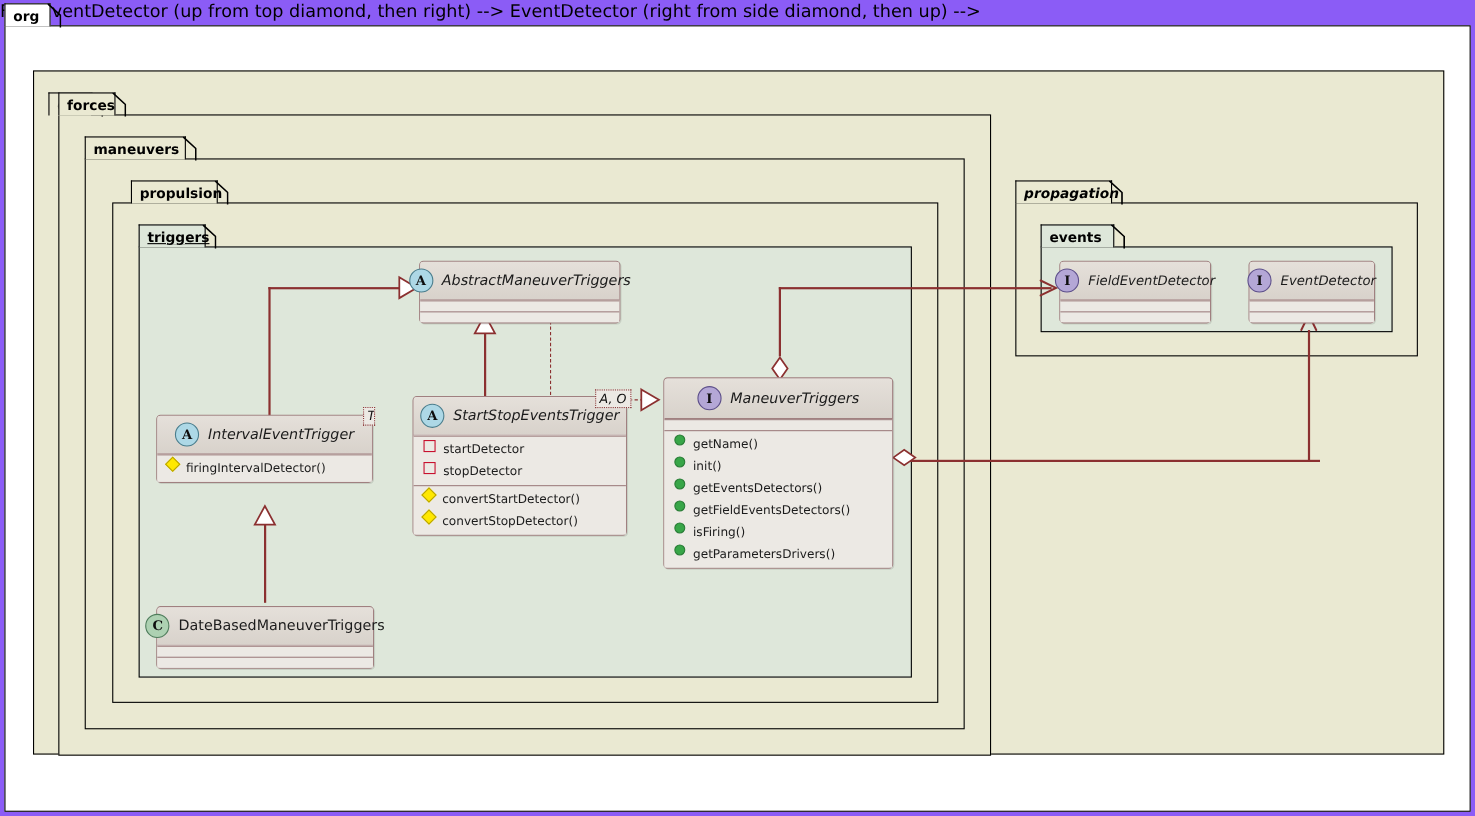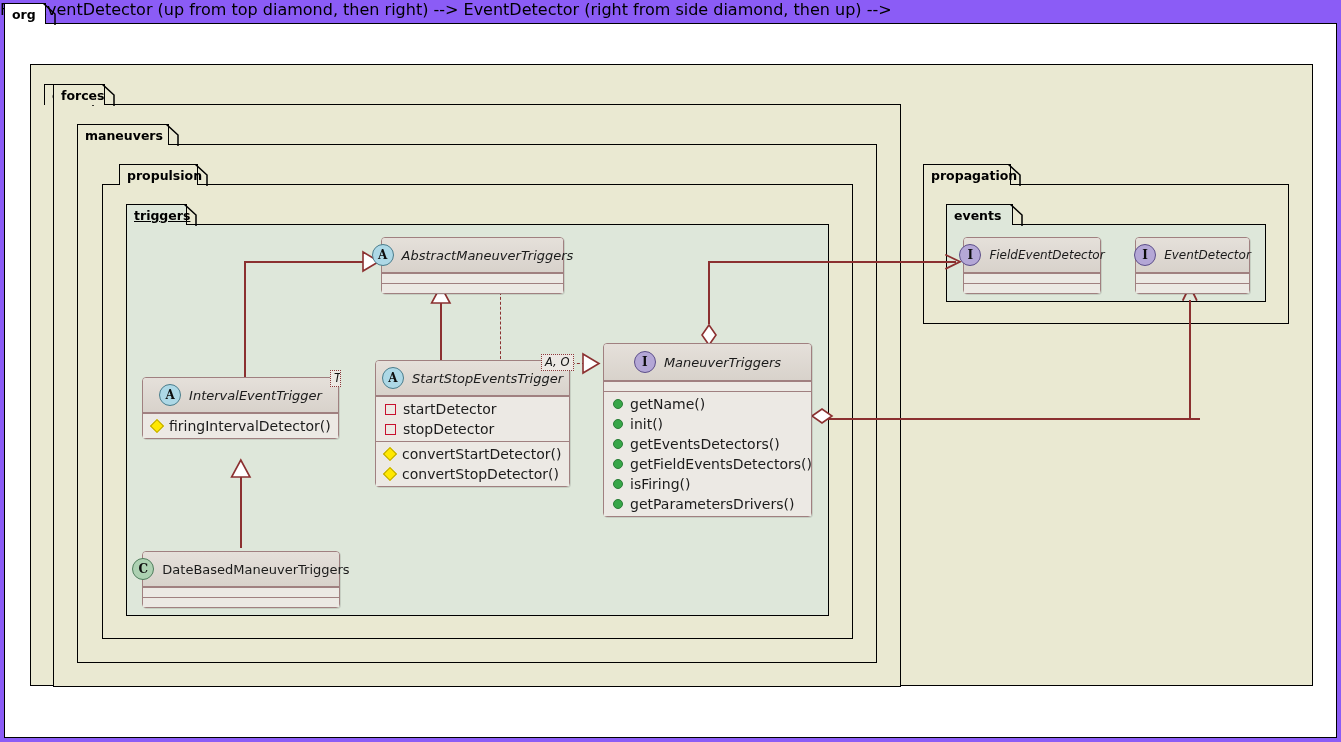--- a/index.html
+++ b/index.html
@@ -30,22 +30,22 @@
   .cls-name.plain{font-style:normal;}
   .badge-ico{width:20px;height:20px;border-radius:50%;flex:0 0 auto;
              display:flex;align-items:center;justify-content:center;
              font-size:12px;font-weight:bold;font-family:"DejaVu Serif",serif;color:#0e0e0e;}
   .ico-A{background:#ADD8E6;border:1px solid #4a7d8c;}
   .ico-I{background:#B4A7D6;border:1px solid #5d4f8a;}
   .ico-C{background:#ADD1B2;border:1px solid #4f7d5c;}
 
   .sect{border-top:1px solid #A08080;padding:2px 0 2px 0;background:#ECE9E4;}
   .sect.empty{height:9px;padding:0;}
-  .mem{display:flex;align-items:center;gap:7px;padding:1px 8px 1px 9px;
-       font-size:14px;color:#1b1b1b;white-space:nowrap;line-height:18px;}
+  .mem{display:flex;align-items:flex-start;gap:7px;padding:1px 8px 1px 9px;
+       font-size:11px;color:#1b1b1b;white-space:nowrap;line-height:18px;}
   .m-ico{width:9px;height:9px;flex:0 0 auto;}
   .m-private{border:1.4px solid #C8102E;background:transparent;}
   .m-protected{background:#FFE800;border:1.2px solid #B8A400;transform:rotate(45deg);width:8px;height:8px;}
   .m-public{background:#38A648;border-radius:50%;width:8px;height:8px;border:1px solid #2a7d37;}
 
   
   .gen{position:absolute;box-sizing:border-box;border:1px dotted #8B3A3A;background:#ECE9E4;
        font-size:11.5px;font-style:italic;color:#111;padding:0 3px;line-height:15px;height:17px;z-index:9;
        white-space:nowrap;overflow:hidden;}
 
@@ -123,21 +123,21 @@
     <span>triggers</span>
     <span class="slant">
       <svg width="13" height="23">
           <path d="M0,0 L12,11 L12,22.5" fill="none" stroke="#000" stroke-width="1.5"></path>
         </svg>
     </span>
   </div>
   <div class="pkg green" style="left:126px;top:224px;width:703px;height:392px;"></div>
 
   
-  <div class="pkg-tab" style="left:923px;top:164px;width:88px;">
+  <div class="pkg-tab" style="left:923px;top:164px;width:88px;font-style:italic;">
     <span>propagation</span>
     <span class="slant">
       <svg width="13" height="23">
           <path d="M0,0 L12,11 L12,22.5" fill="none" stroke="#000" stroke-width="1.5"></path>
         </svg>
     </span>
   </div>
   <div class="pkg" style="left:923px;top:184px;width:366px;height:140px;"></div>
 
   

